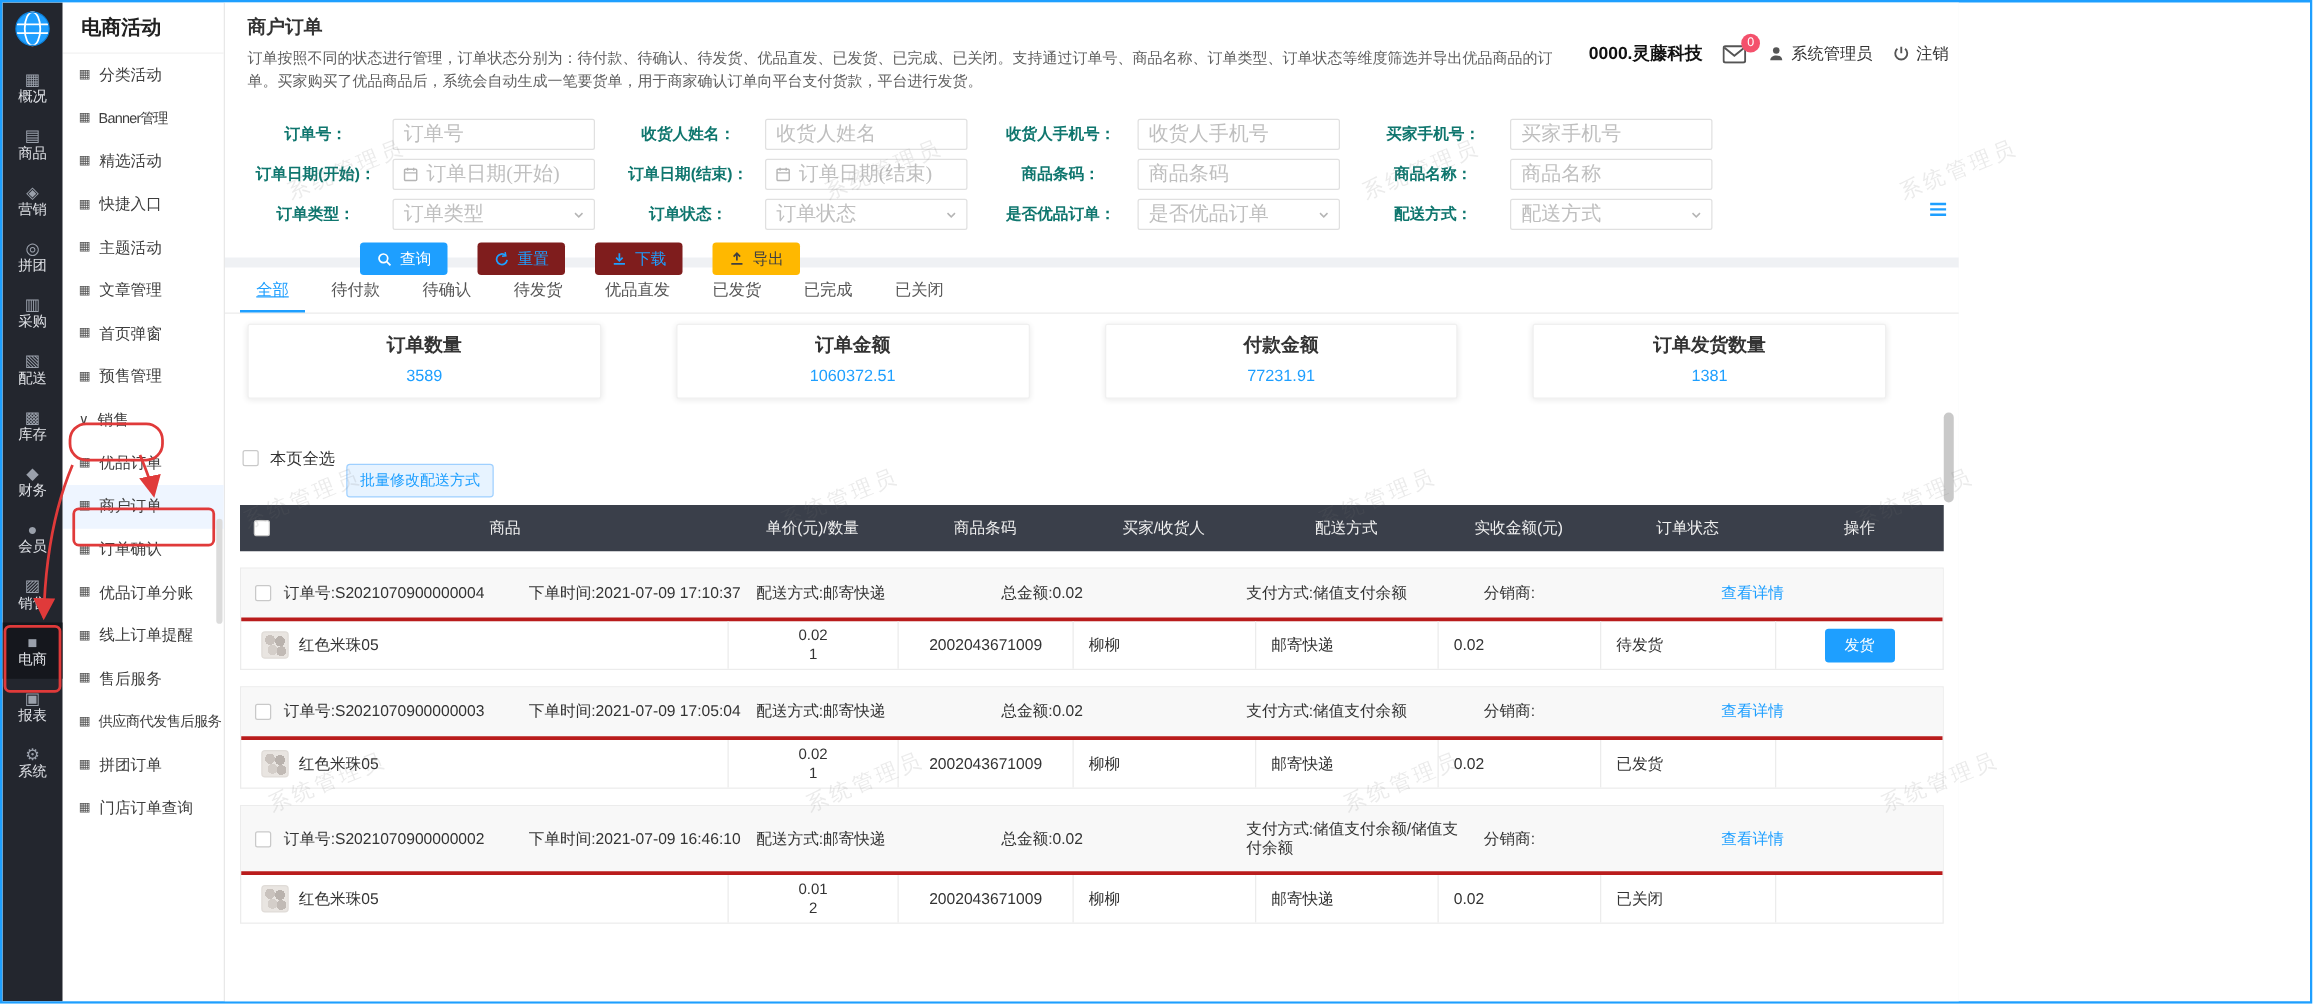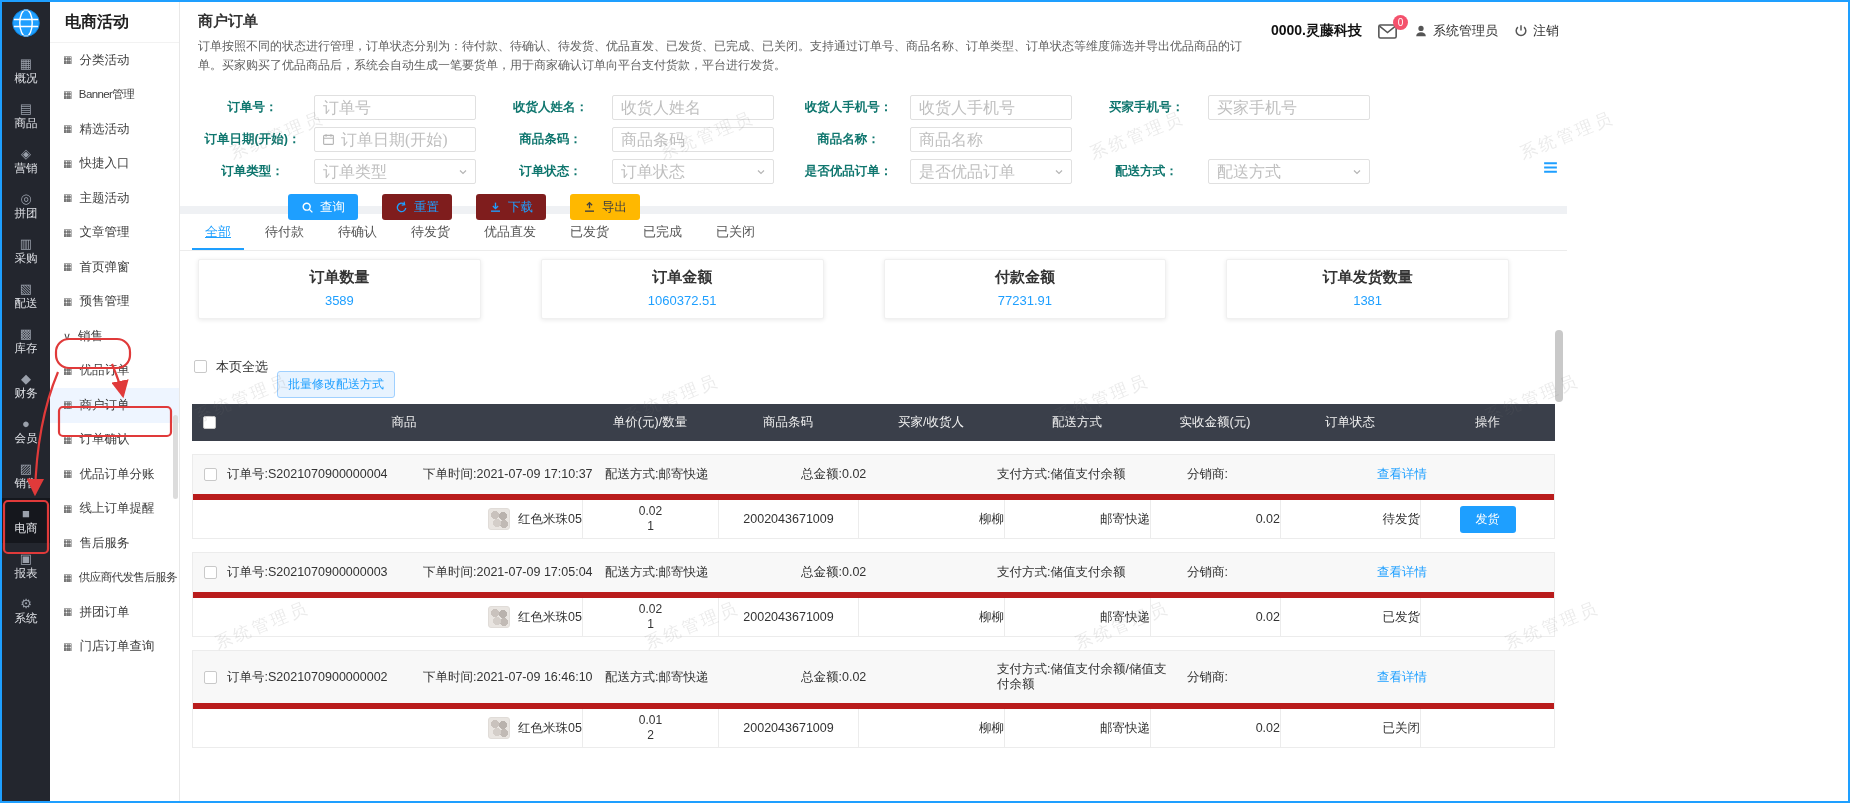--- a/index.html
+++ b/index.html
@@ -24,21 +24,21 @@
   .menu-item.group .mic{font-size:11px;color:#444;}
   .menu-item.selected{background:#eef5ff;}
   .menu-item.long{font-size:11.5px;letter-spacing:-0.6px;}
   .sb-thumb{position:absolute;right:1px;top:413px;width:5px;height:84px;background:#dcdcdc;border-radius:3px;cursor:pointer;}
 
   
   .main{position:absolute;left:178px;top:0;bottom:0;width:1387px;background:#eff1f4;}
   .panel1{background:#fff;height:204px;position:relative;padding:10px 18px 0;}
   .page-title{font-size:15px;font-weight:700;color:#333;}
   .page-desc{font-size:12px;color:#5f5f5f;line-height:19px;max-width:1065px;margin-top:6px;}
-  .header-right{position:absolute;top:20px;right:8px;display:flex;align-items:center;gap:16px;}
+  .header-right{position:absolute;top:32px;right:8px;display:flex;align-items:center;gap:16px;}
   .company{font-size:14px;font-weight:700;color:#111;}
   .mail-wrap{position:relative;display:inline-block;width:20px;height:15px;cursor:pointer;}
   .mail-ic{display:block;width:19px;height:15px;color:#555;}
   .badge{position:absolute;top:-9px;right:-10px;background:#f4516c;color:#fff;font-size:10px;min-width:15px;height:15px;line-height:15px;border-radius:8px;text-align:center;padding:0 2px;}
   .hr-item{display:flex;align-items:center;gap:5px;font-size:13px;color:#333;cursor:pointer;}
   .hr-ic{width:14px;height:14px;color:#555;display:inline-block;}
   .hr-ic svg,.mail-ic svg,.bic svg,.cal-ic svg,.chev-ic svg,.filter-toggle svg{width:100%;height:100%;display:block;}
 
   
   .filter-area{margin-top:20px;}
@@ -76,25 +76,25 @@
   .cbx{display:inline-block;width:13px;height:13px;border:1px solid #c9c9c9;border-radius:2px;background:#fff;cursor:pointer;flex:none;}
 
   
   .table{margin:0 12px;--ch:34px 356px 136px 140px 146px 146px 130px 140px minmax(0,1fr);
          --cg:34px 196px 182px 196px 196px 190px 190px minmax(0,1fr);
          --cp:390px 136px 140px 146px 146px 130px 140px minmax(0,1fr);}
   .t-head{display:grid;grid-template-columns:var(--ch);background:#3a3f4a;color:#f0f0f0;height:37px;align-items:center;font-size:12.5px;}
   .h-cell{text-align:center;}
   .cb-cell{display:flex;align-items:center;justify-content:center;}
   .order-group{margin-top:13px;border:1px solid #ececec;background:#fff;}
-  .g-head{display:grid;grid-template-columns:var(--cg);background:#f8f8f8;padding:11px 0;font-size:12.5px;color:#333;align-items:center;border-bottom:6px solid #b91c1c;}
+  .g-head{display:grid;grid-template-columns:var(--cg);background:#f8f8f8;padding:11px 0;font-size:12.5px;color:#333;align-items:center;border-bottom:3px solid #b91c1c;}
   .g-cell{padding-right:10px;line-height:15px;}
   .g-link{color:#1E9FFF;cursor:pointer;}
   .p-row{display:grid;grid-template-columns:var(--cp);min-height:38px;font-size:12.5px;color:#333;}
-  .cell{display:flex;align-items:center;border-right:1px solid #ececec;justify-content:flex-end;}
+  .cell{display:flex;align-items:center;border-right:1px solid #ececec;}
   .p-row .cell:last-child{border-right:none;}
   .c-prod{gap:8px;padding-left:16px;}
   .c-price{flex-direction:column;justify-content:center;font-size:12px;line-height:15px;}
   .c-center{justify-content:center;}
   .c-left{padding-left:12px;}
   .c-action{justify-content:center;}
   .ship-btn{background:#1E9FFF;color:#fff;border:none;font-size:12px;padding:5px 16px;border-radius:3px;cursor:pointer;font-family:inherit;}
   .thumb{width:22px;height:22px;border-radius:3px;flex:none;border:1px solid #e0dcd8;background:
     radial-gradient(circle at 30% 30%, #c9c2bd 0 4px, transparent 4px),
     radial-gradient(circle at 70% 35%, #b9b2ad 0 4px, transparent 4px),
@@ -324,20 +324,32 @@
             <div class="f-field">
               <label class="f-label">订单日期(开始)：</label>
               <div class="f-input date">
                 <span class="cal-ic">
                   <svg viewBox="0 0 16 16">
                     <rect x="2" y="3" width="12" height="11" rx="1" fill="none" stroke="currentColor" stroke-width="1.4"></rect>
                     <path d="M2 6.5h12M5 1.5v3M11 1.5v3" stroke="currentColor" stroke-width="1.4" fill="none"></path>
                   </svg>
                 </span>
                 <input placeholder="订单日期(开始)" style="">
+              </div>
+            </div>
+            <div class="f-field">
+              <label class="f-label">订单日期(结束)：</label>
+              <div class="f-input date">
+                <span class="cal-ic">
+                  <svg viewBox="0 0 16 16">
+                    <rect x="2" y="3" width="12" height="11" rx="1" fill="none" stroke="currentColor" stroke-width="1.4"></rect>
+                    <path d="M2 6.5h12M5 1.5v3M11 1.5v3" stroke="currentColor" stroke-width="1.4" fill="none"></path>
+                  </svg>
+                </span>
+                <input placeholder="订单日期(结束)" style="">
               </div>
             </div>
             <div class="f-field">
               <label class="f-label">商品条码：</label>
               <div class="f-input">
                 <input placeholder="商品条码" style="">
               </div>
             </div>
             <div class="f-field">
               <label class="f-label">商品名称：</label>

